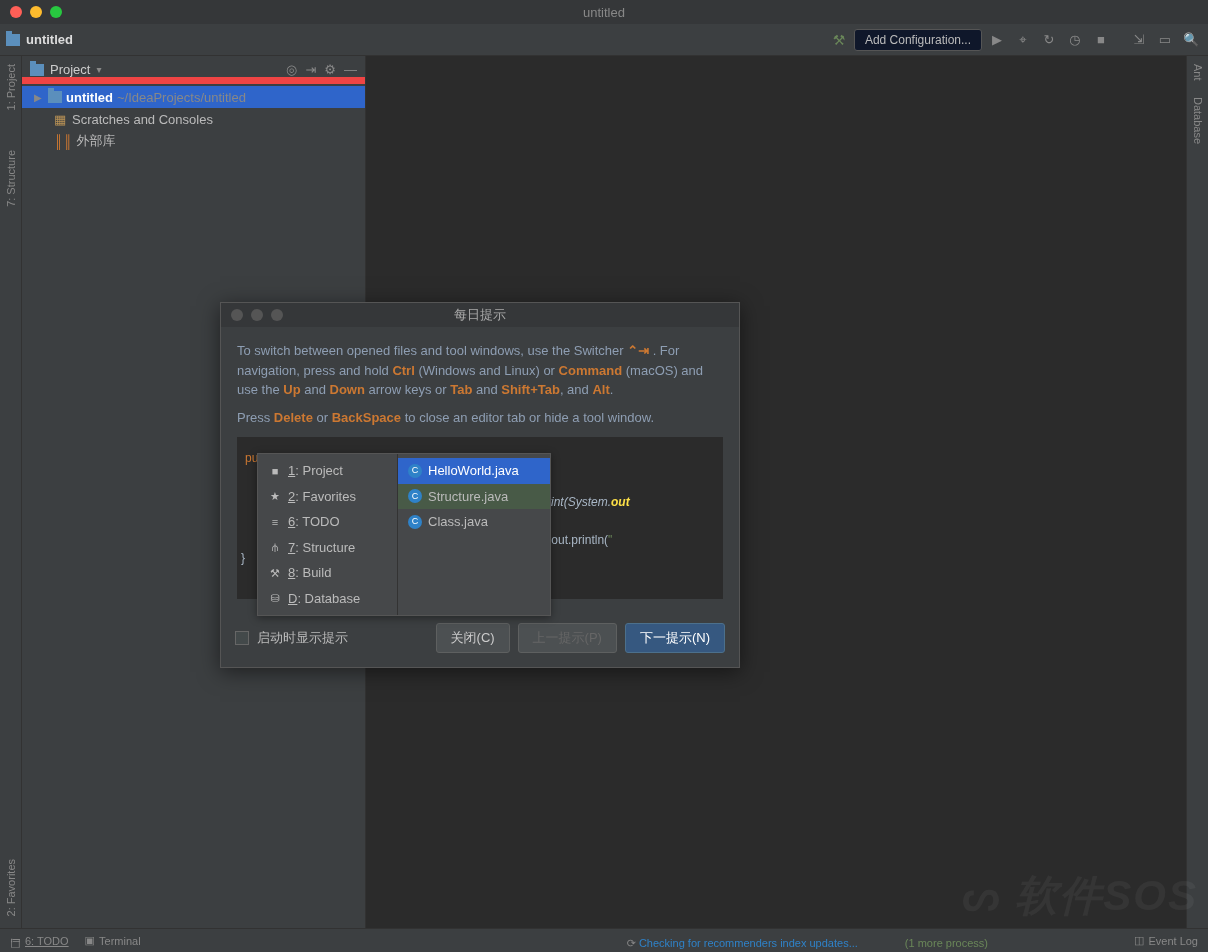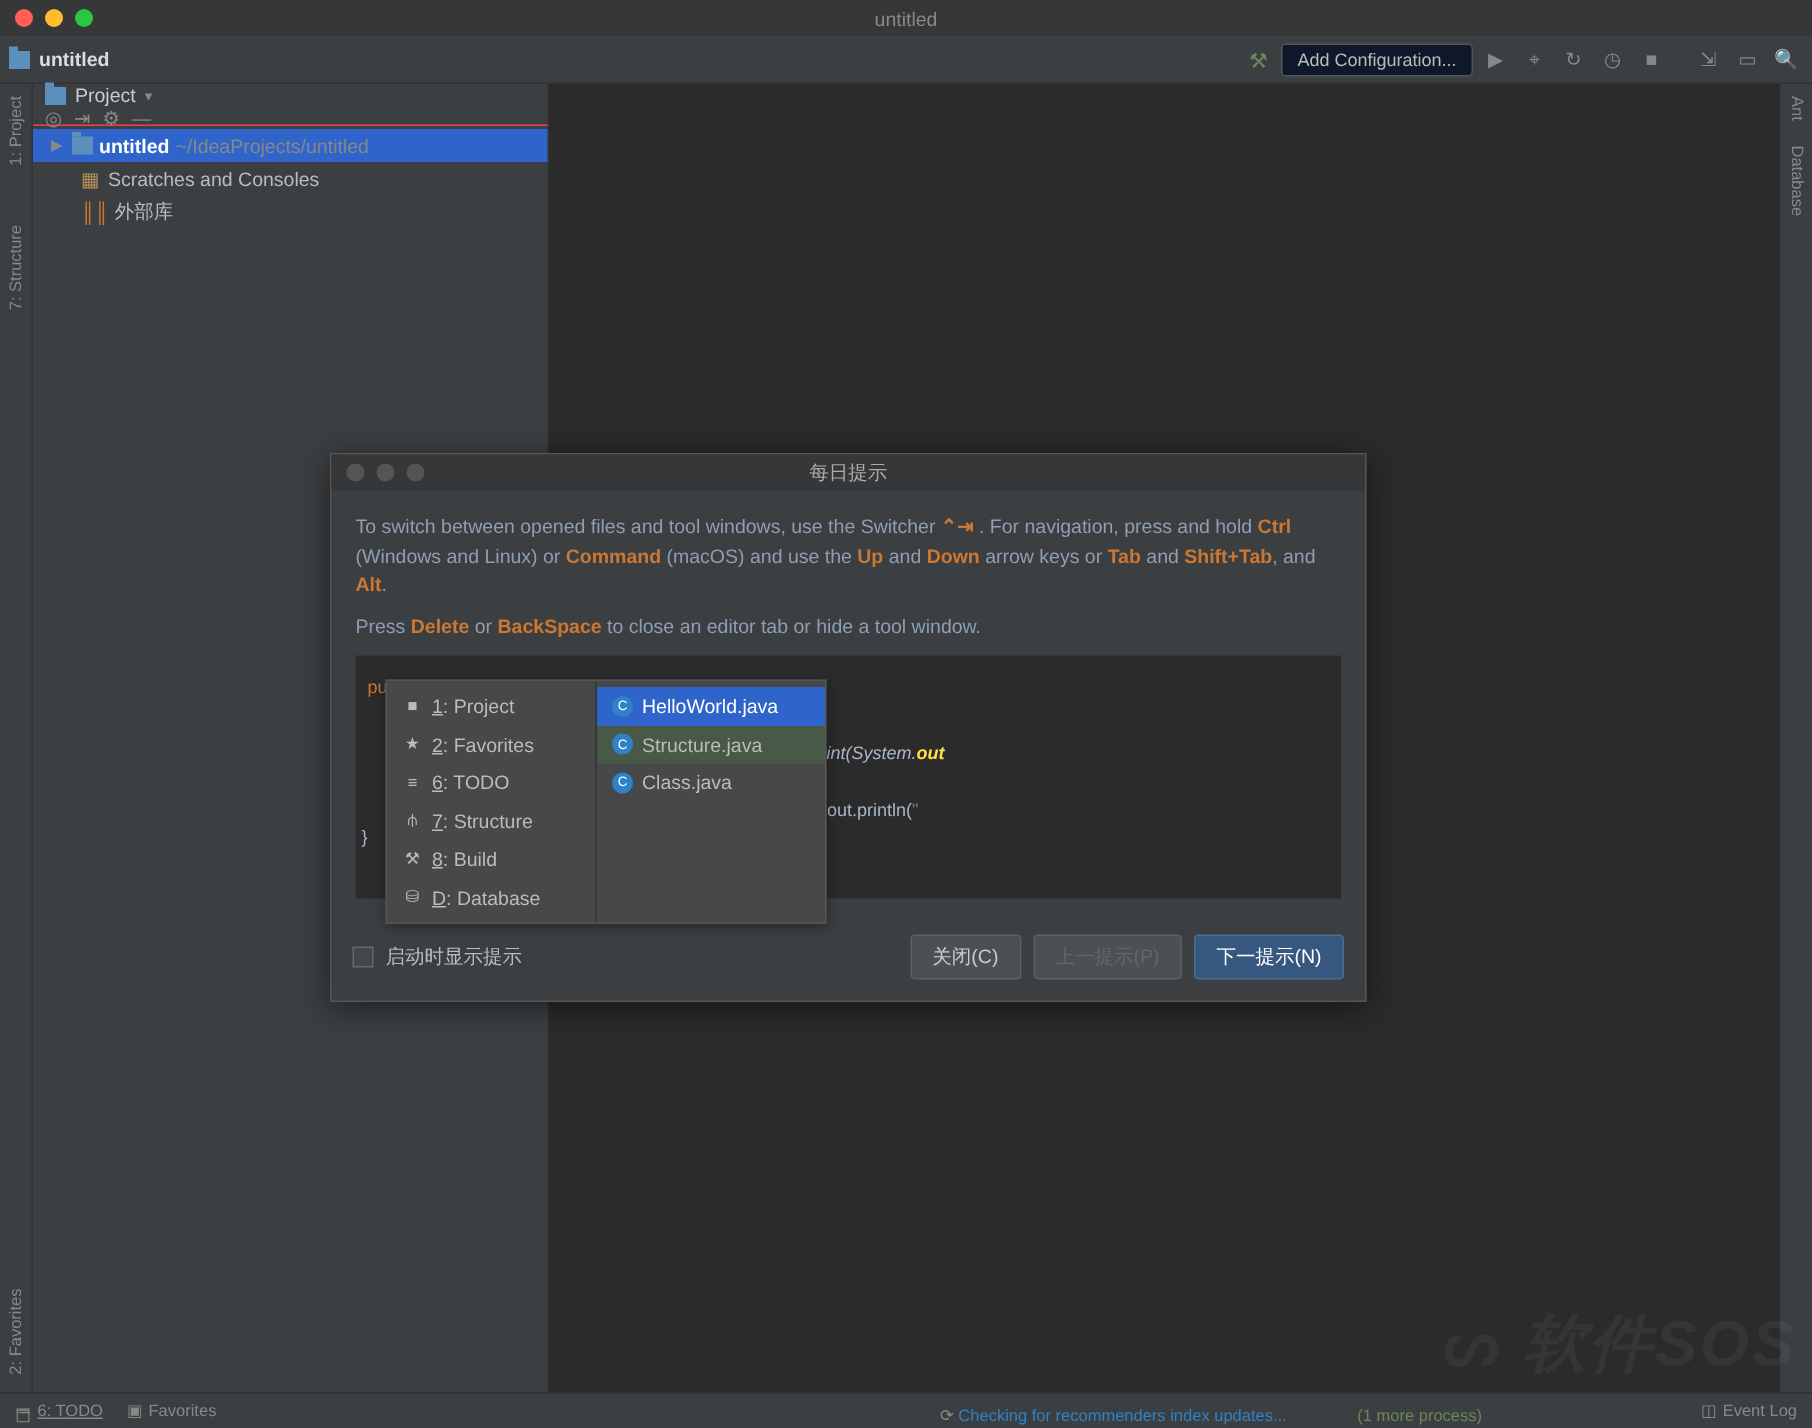--- a/index.html
+++ b/index.html
@@ -15,37 +15,37 @@
 .folder-icon::before { content:''; position:absolute; top:-3px; left:0; width:6px; height:3px; background:#5b8fbc; }
 .navbar-path { font-weight:bold; color:#ddd; }
 .navbar-right { display:flex; align-items:center; gap:4px; }
 .toolbar-icon { width:22px; height:22px; display:flex; align-items:center; justify-content:center; color:#888; }
 .config-btn { border:1px solid #555; background:#0f172a; color:#bbb; padding:3px 10px; font-size:12px; border-radius:3px; }
 .main { display:flex; height:calc(100% - 24px - 32px - 24px); }
 .sidebar-left { width:22px; background:#3c3f41; border-right:1px solid #323232; display:flex; flex-direction:column; align-items:center; padding-top:8px; gap:16px; }
 .sidebar-right { width:22px; background:#3c3f41; border-left:1px solid #323232; display:flex; flex-direction:column; align-items:center; padding-top:8px; gap:16px; }
 .vtext { writing-mode:vertical-rl; font-size:11px; color:#888; cursor:default; }
 .project-panel { width:344px; background:#3c3f41; border-right:1px solid #323232; }
-.panel-header { height:28px; border-bottom:1px solid #ef4444; display:flex; align-items:flex-start; justify-content:space-between; padding:0 8px;flex-direction:column; }
+.panel-header { height:28px; border-bottom:7px solid #ef4444; display:flex; align-items:flex-end; justify-content:space-between; padding:0 8px; }
 .panel-title { display:flex; align-items:center; gap:6px; color:#ccc; font-size:13px; }
 .panel-actions { display:flex; gap:8px; color:#888; }
 .tree { padding:2px 0; }
 .tree-item { display:flex; align-items:center; padding:2px 8px 2px 12px; gap:4px; font-size:13px; color:#bbb; height:22px; }
 .tree-item.selected { background:#2f65ca; color:#fff; }
 .tree-arrow { width:10px; color:#888; font-size:10px; }
 .tree-label { font-weight:bold; }
 .tree-sub { color:#888; font-weight:normal; margin-left:4px; }
 .tree-child { padding-left:32px; }
 .editor-area { flex:1; background:#2b2b2b; position:relative; }
 .statusbar { height:24px; background:#3c3f41; border-top:1px solid #323232; display:flex; align-items:center; justify-content:space-between; padding:0 10px; font-size:11px; color:#888; }
 .statusbar-left { display:flex; gap:16px; align-items:center; }
 .statusbar-right { display:flex; gap:10px; align-items:center; }
 .status-link { color:#2f82c8; }
 .status-link.green { color:#6a8759;margin-left:44px; }
-.dialog { position:absolute; top:302px; left:220px; width:691px; background:#3c3f41; border:1px solid #555; box-shadow:0 4px 20px rgba(0,0,0,0.5); z-index:100; }
+.dialog { position:absolute; top:302px; left:220px; width:520px; background:#3c3f41; border:1px solid #555; box-shadow:0 4px 20px rgba(0,0,0,0.5); z-index:100; }
 .dialog-titlebar { height:24px; background:#353739; display:flex; align-items:center; position:relative; }
 .dialog-dots { display:flex; gap:8px; padding:0 10px; }
 .graydot { width:12px; height:12px; border-radius:50%; background:#555; }
 .dialog-title { position:absolute; left:50%; transform:translateX(-50%); color:#aaa; font-size:13px; }
 .dialog-body { padding:14px 16px; color:#8e9eb3; font-size:13px; line-height:1.5; }
 .orange { color:#cc7832; font-weight:bold; }
 .code-block { background:#2b2b2b; margin:10px 0 0 0; padding:4px 8px; font-family:Menlo,Consolas,monospace; font-size:12px; color:#a9b7c6; position:relative; height:162px; }
 .code-line { white-space:pre; }
 .kw { color:#cc7832; }
 .switcher { position:absolute; top:16px; left:20px; width:294px; background:#46484a; border:1px solid #555; box-shadow:0 2px 8px rgba(0,0,0,0.4); }
@@ -146,21 +146,21 @@
 
   <div class="sidebar-right">
     <div class="vtext">Ant</div>
     <div class="vtext">Database</div>
   </div>
 </div>
 
 <div class="statusbar">
   <div class="statusbar-left">
     <span class="sb-item">≔ <span class="u">6: TODO</span></span>
-    <span class="sb-item">▣ <span>Favorites</span></span>
+    <span class="sb-item">▣ <span>Terminal</span></span>
   </div>
   <div class="statusbar-right">
     <span class="sb-item">◫ <span>Event Log</span></span>
   </div>
 </div>
 <div style="position:absolute;bottom:2px;right:220px;font-size:11px;">
   <span style="color:#888;">⟳ </span><span class="status-link">Checking for recommenders index updates...</span> <span class="status-link green">(1 more process)</span>
 </div>
 <div style="position:absolute;bottom:2px;left:10px;color:#888;font-size:13px;">◻</div>
 

